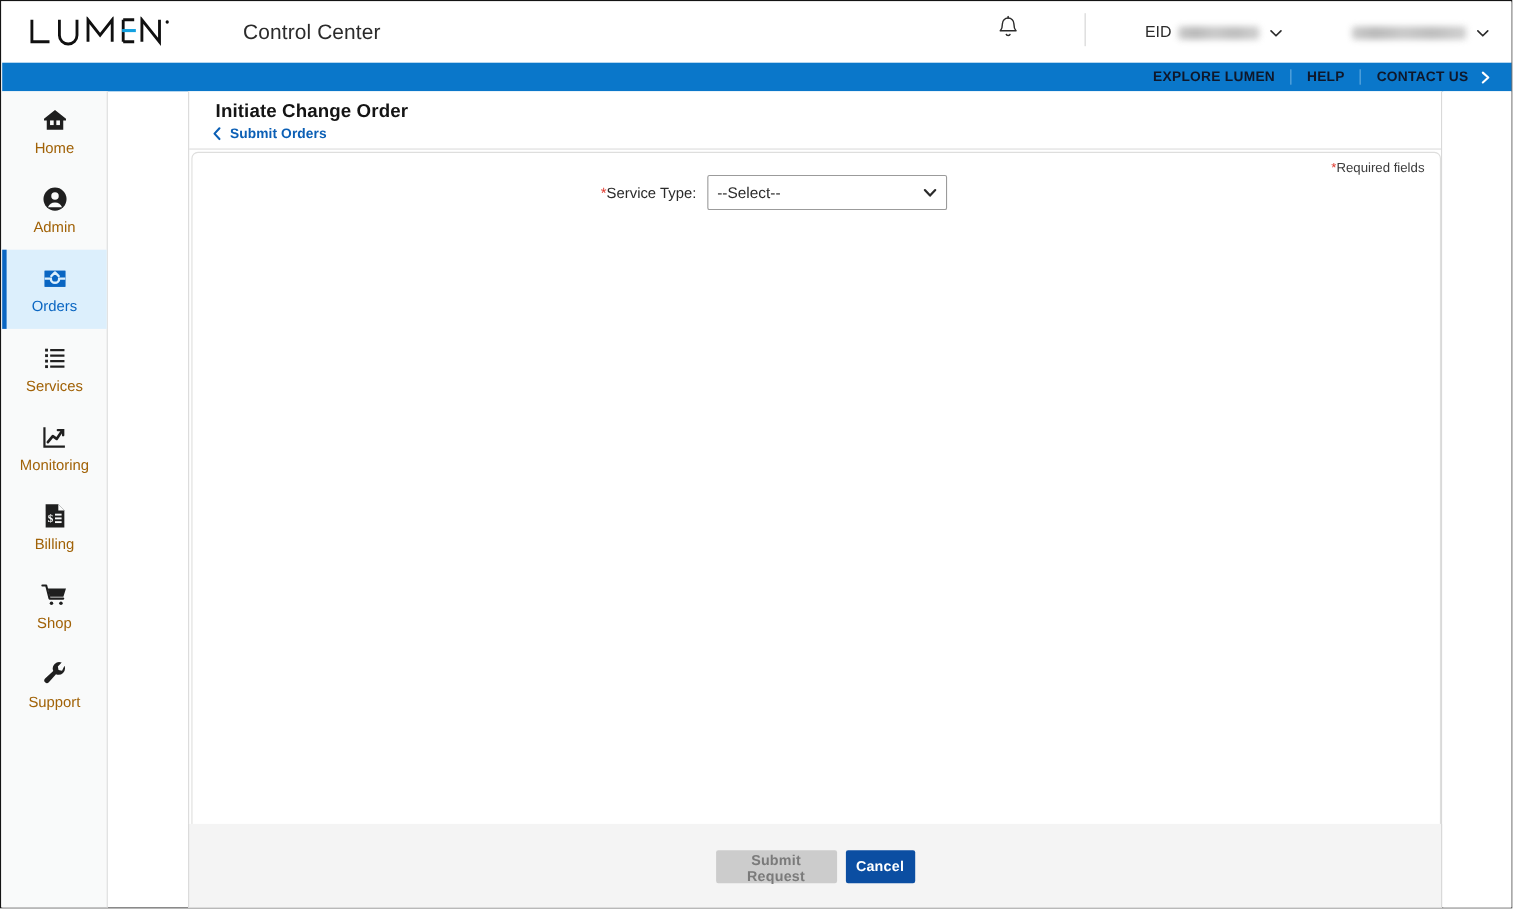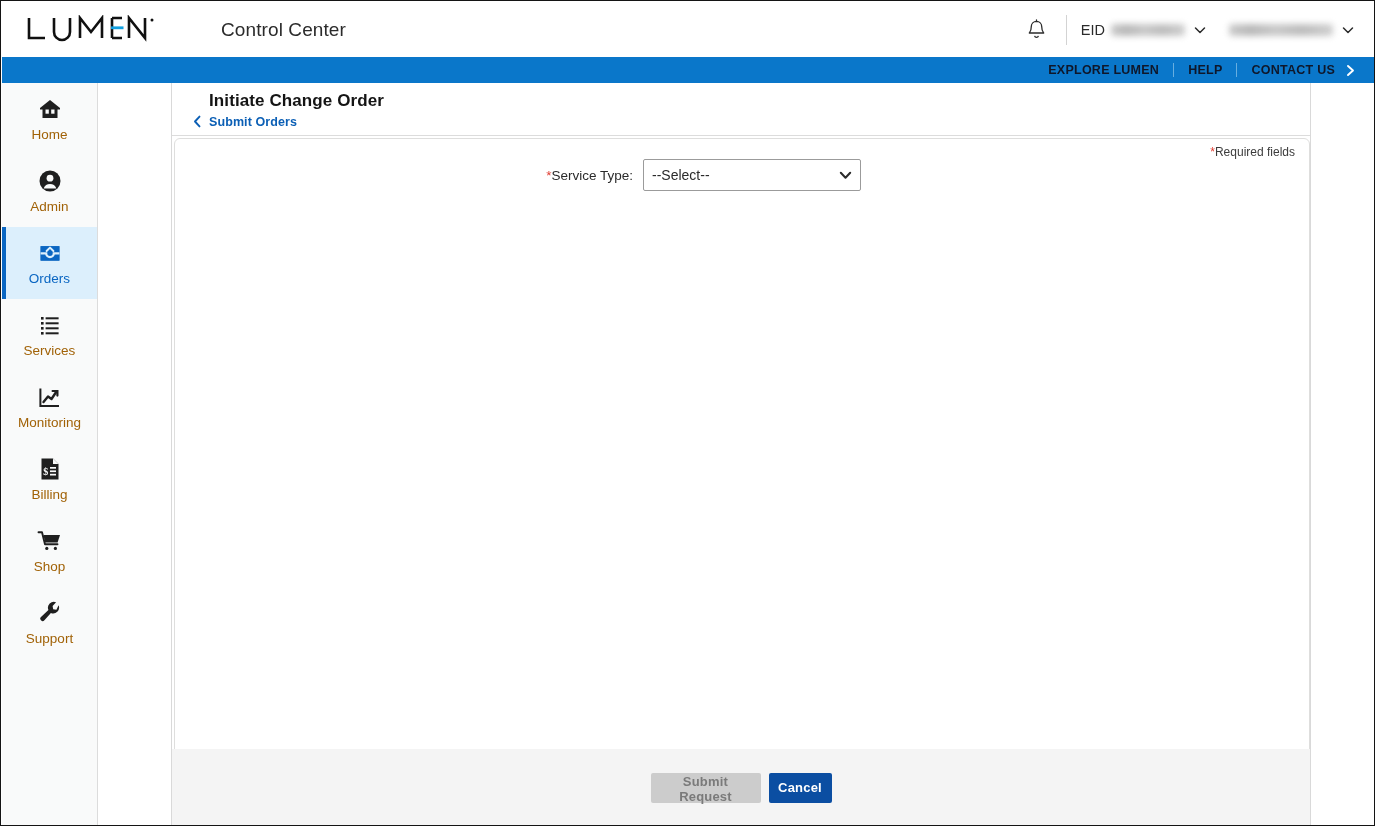--- a/index.html
+++ b/index.html
@@ -33,21 +33,21 @@
   .logo svg { display: block; }
   .app-title {
     margin-left: 61px;
     font-size: 19px;
     color: #2b2b2b;
     font-weight: 400;
     letter-spacing: .1px;
   }
   .header-right {
     margin-left: auto; margin-right: 20px;
-    display: flex; align-items: center; height: 36px;
+    display: flex; height: 36px; gap: 40px;
   }
   .bell { width: 26px; height: 26px; display:flex; align-items:center; justify-content:center; }
   .hdr-divider {
     width: 1px; height: 30px; background: #d3d3d3;
     margin: 0 14px 0 16px;
   }
   .eid-label { font-size: 14.5px; color: #2b2b2b; }
   .blur-pill {
     display: inline-block;
     height: 12px; border-radius: 3px;
@@ -119,21 +119,21 @@
     border-right: 1px solid #d9d9d9;
   }
   .page-head {
     padding: 8px 0 0 20px;
     height: 53px;
     border-bottom: 1px solid #dcdcdc;
   }
   .page-title {
     font-size: 17px; font-weight: bold; color: #141414;
     letter-spacing: .1px;
-    margin: 0 0 3px 17px;
+    margin: 0 0 3px 4px;
   }
   .backlink {
     display: inline-flex; align-items: center;
     color: #0b5fb5; font-size: 12.5px; font-weight: bold;
     text-decoration: none;
     letter-spacing: .1px;
   }
   .backlink .chev { margin-right: 6px; display: flex; }
 
   .card {

